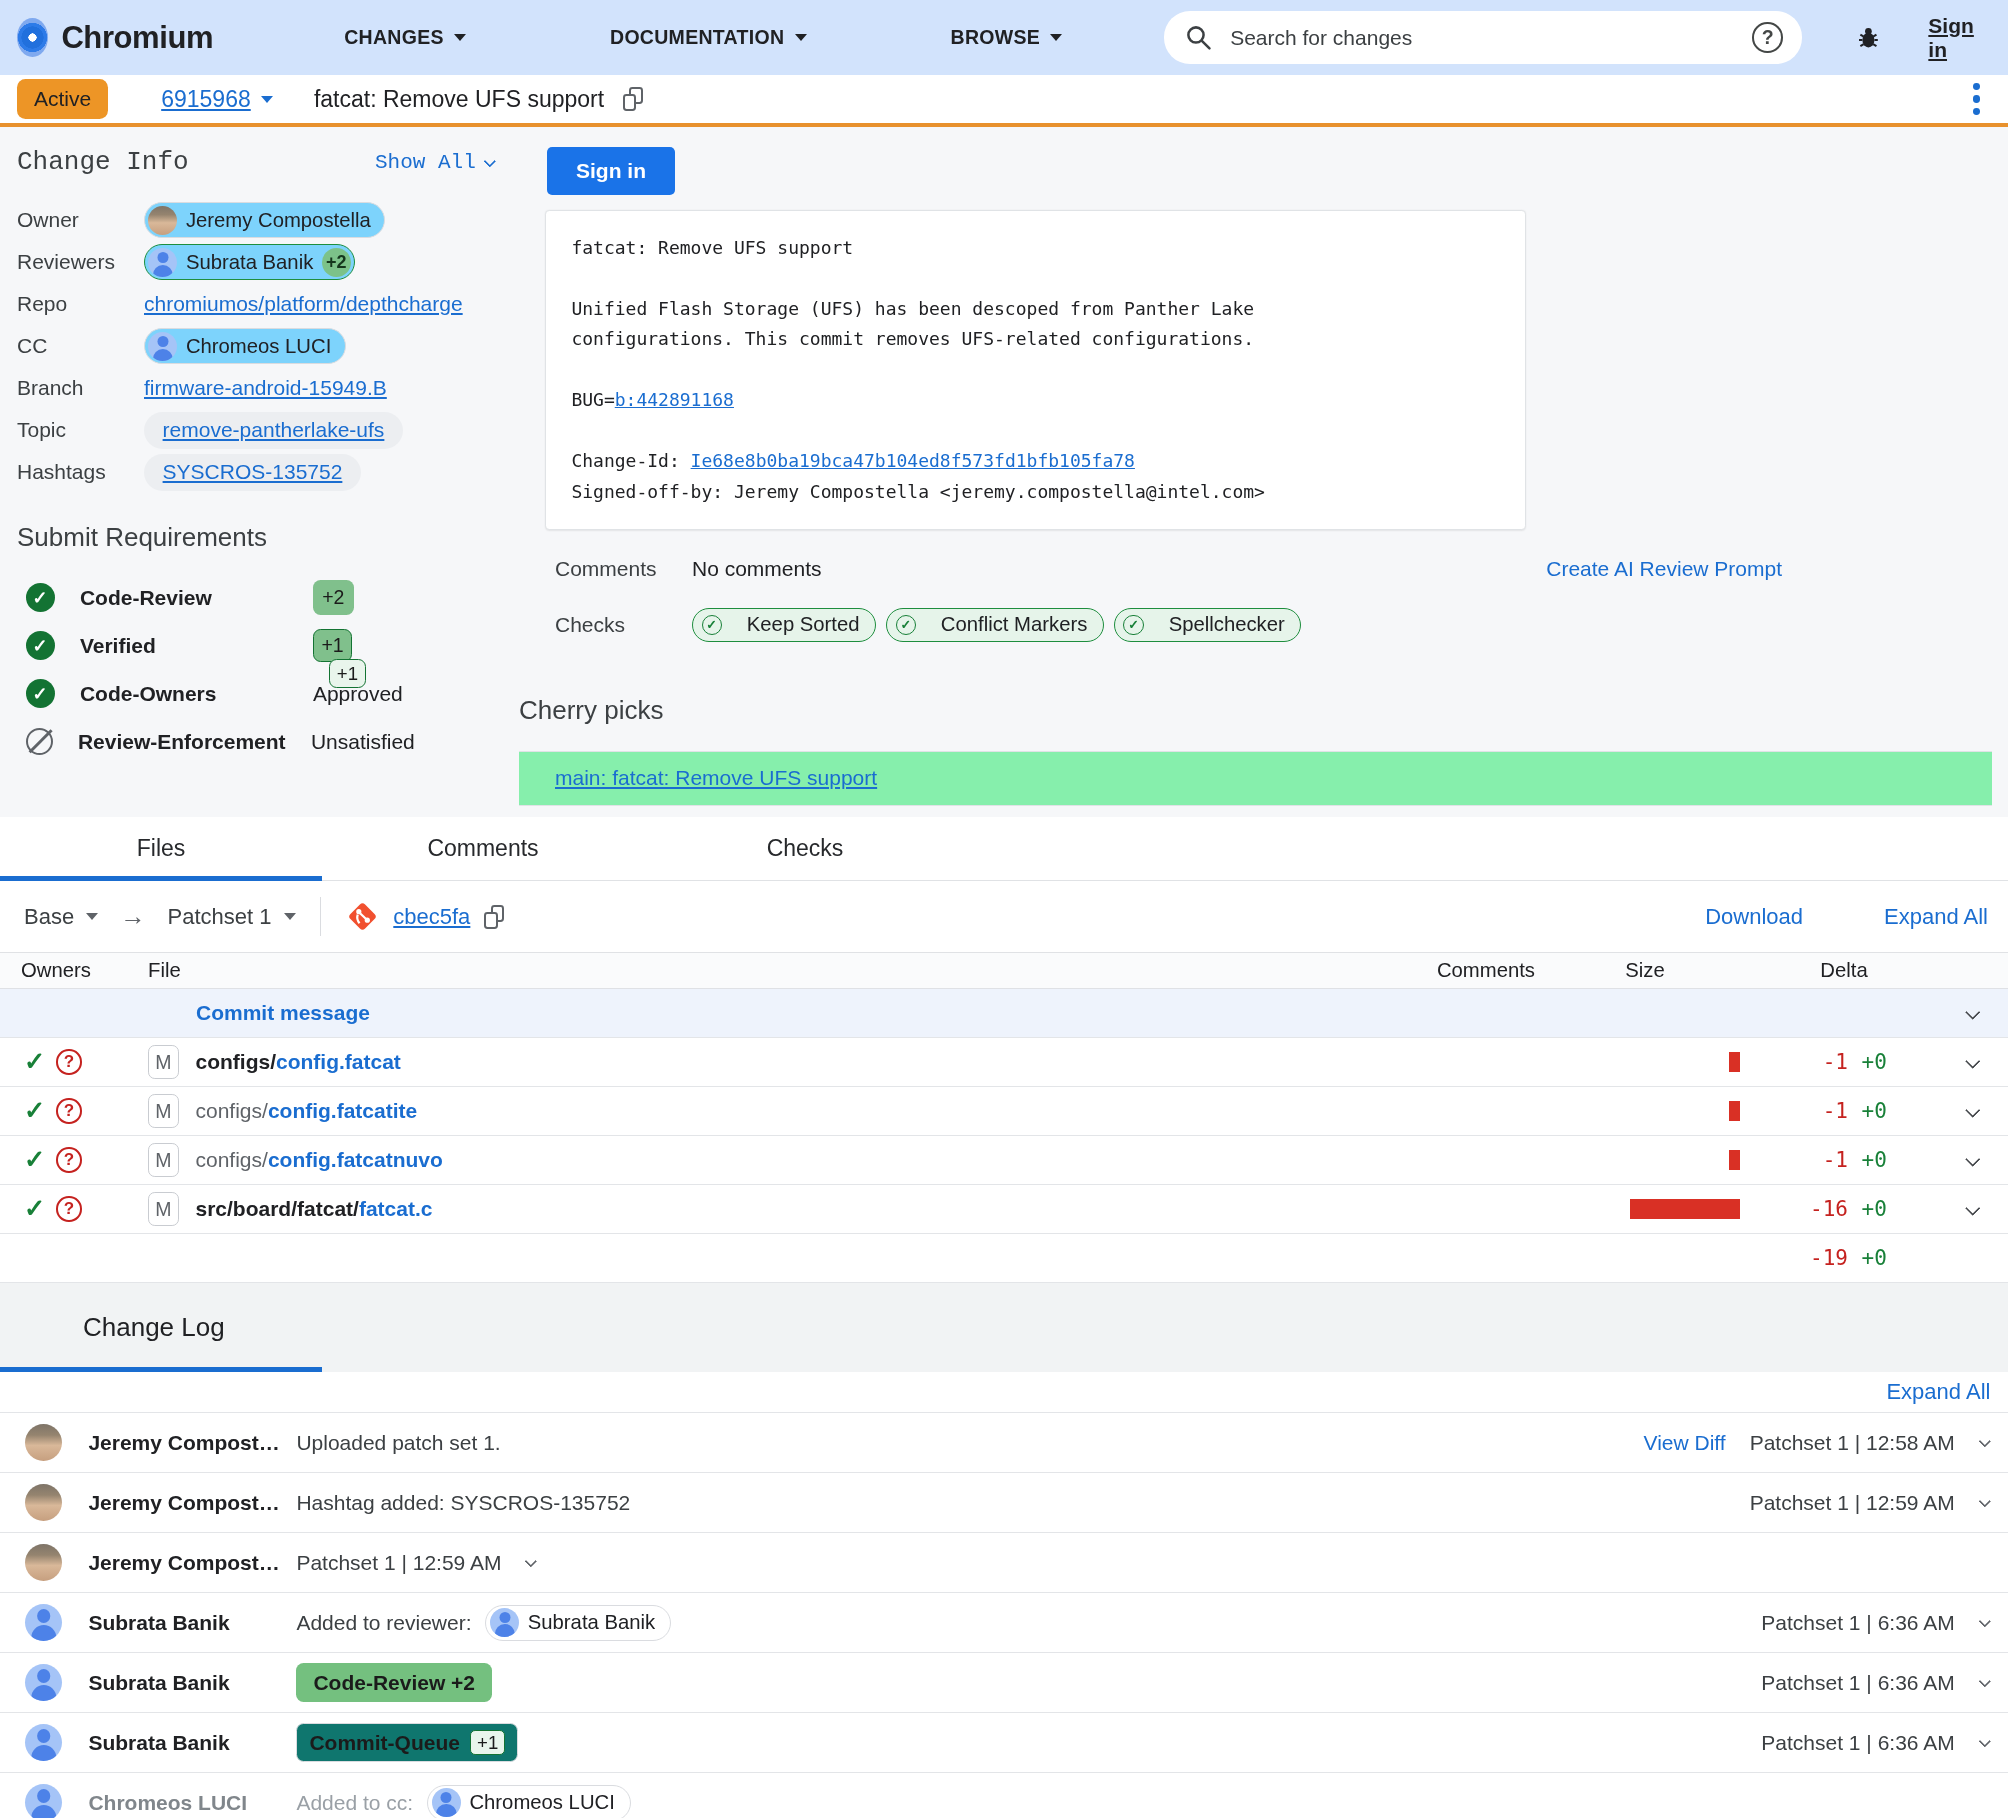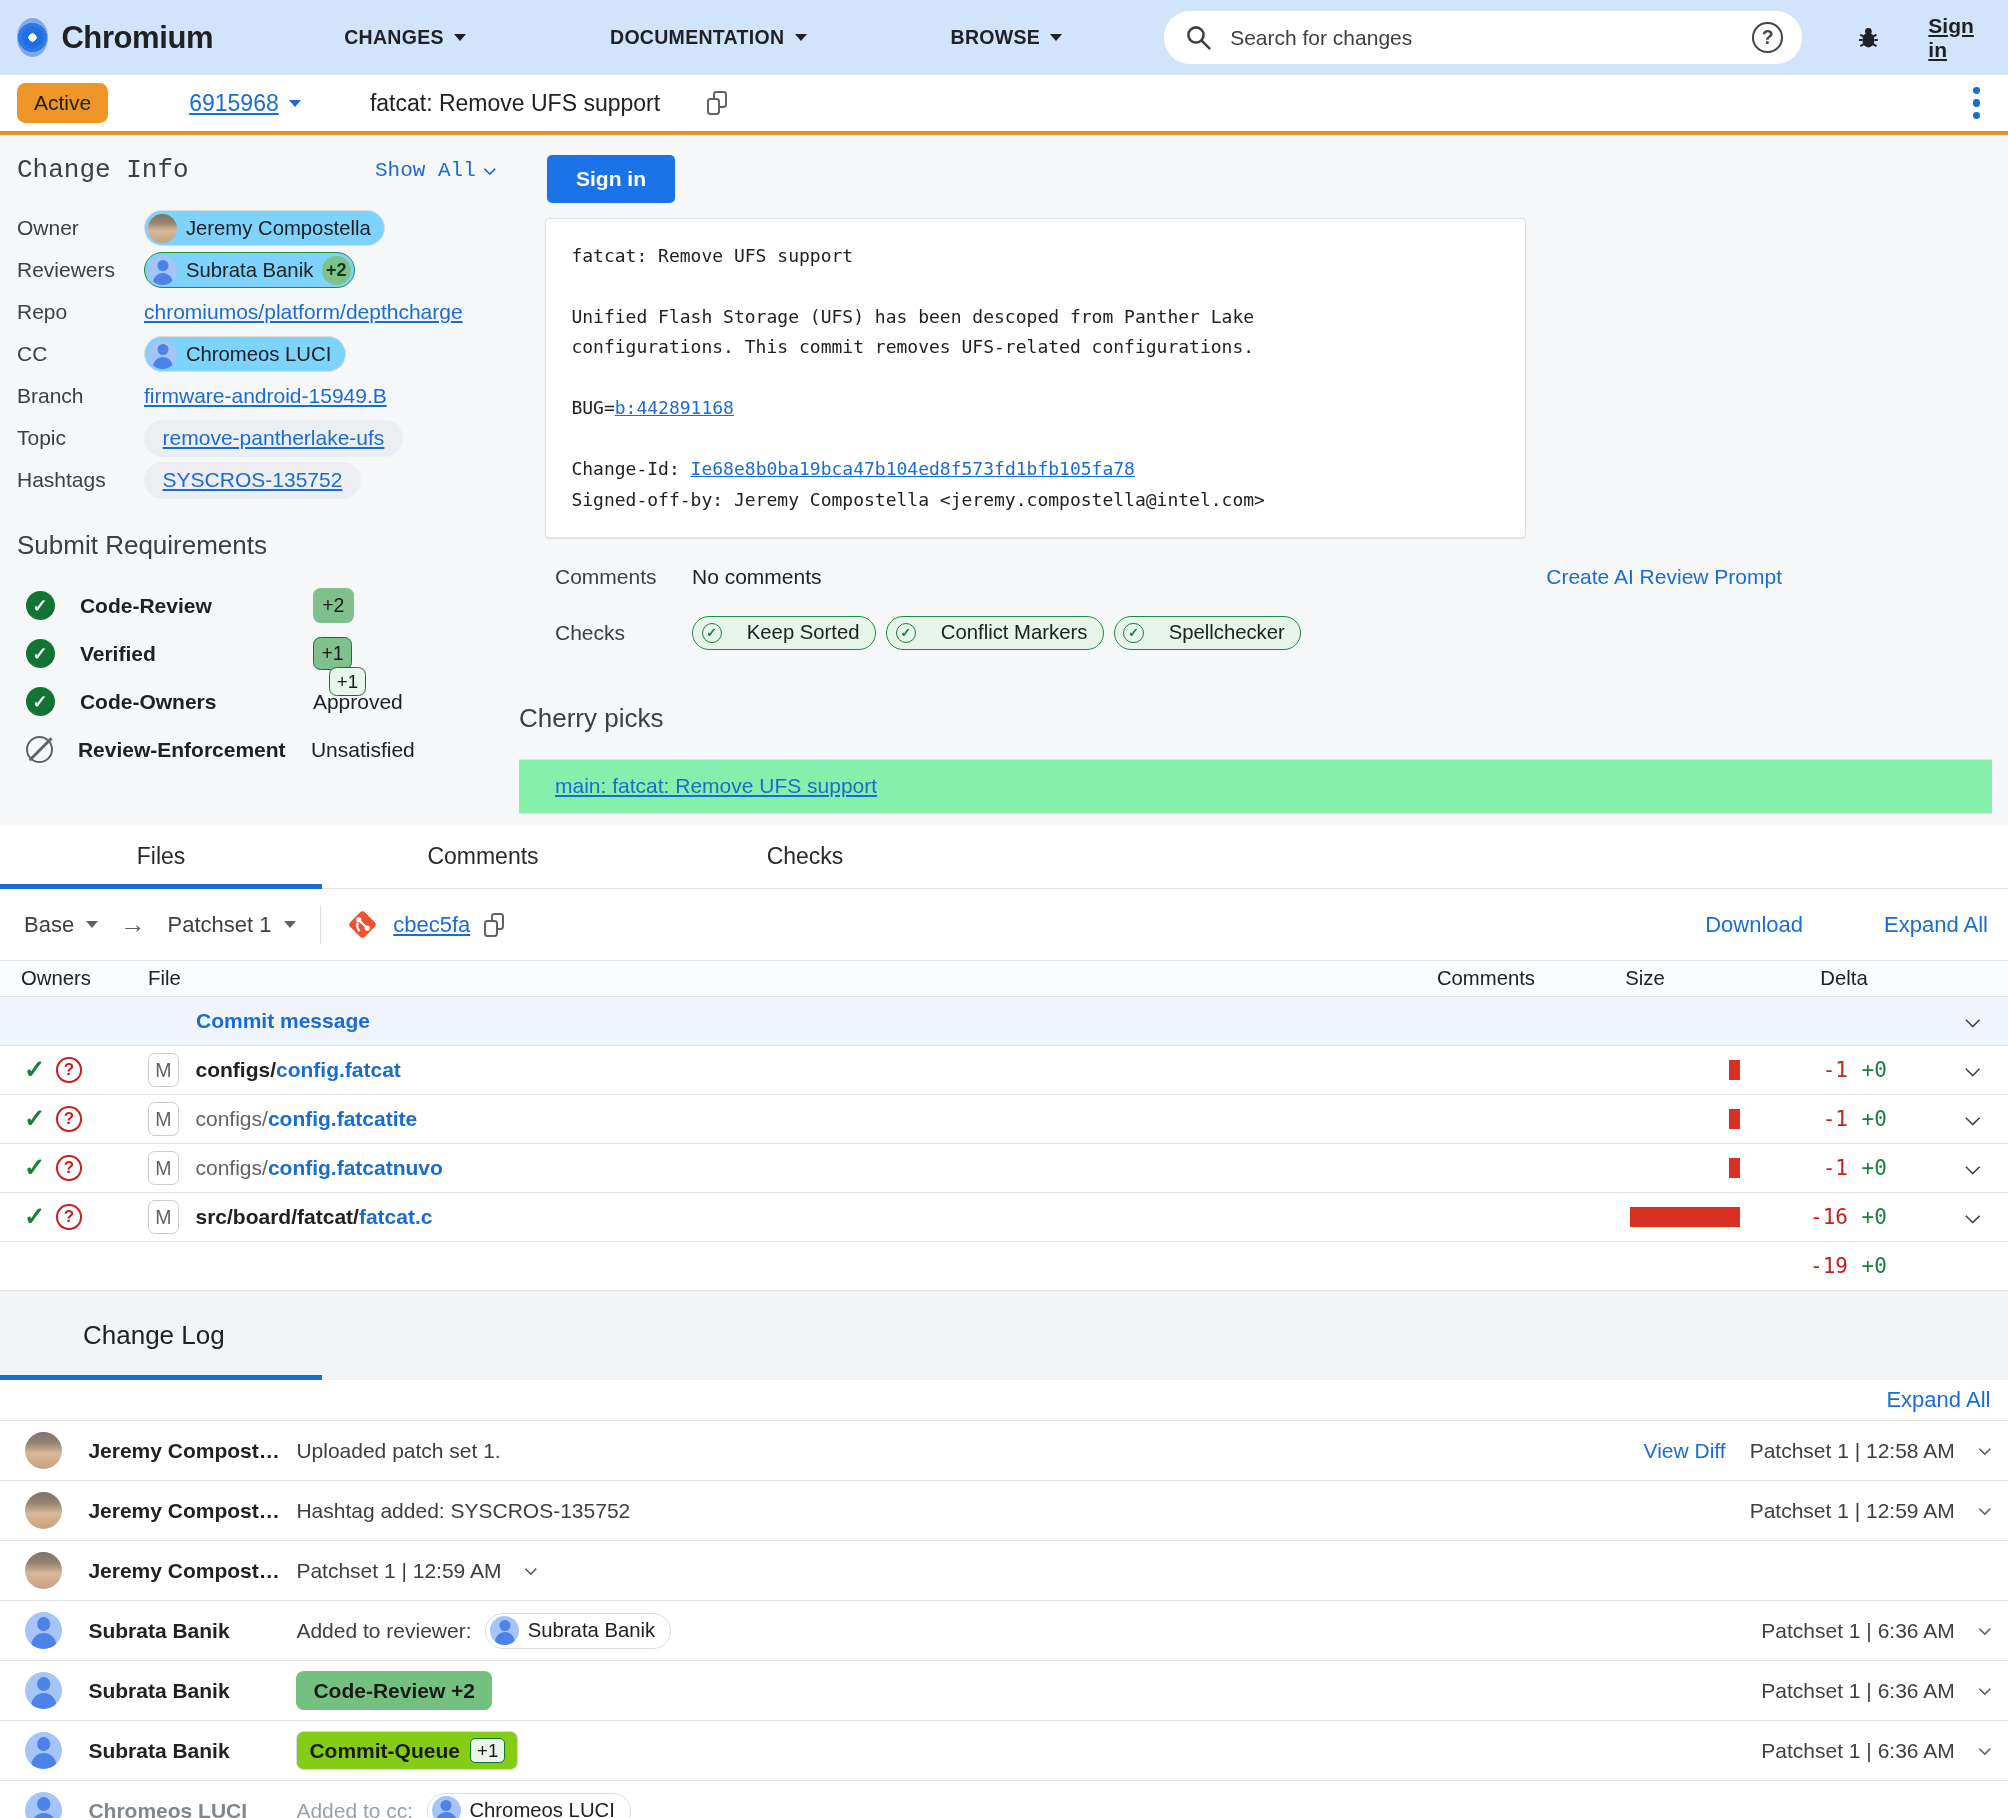--- a/index.html
+++ b/index.html
@@ -19,21 +19,21 @@
   .caret.blue { border-top-color:#1a6dd0; }
   .searchwrap { margin-left:102px; width:797px; height:53px; background:#fff; border-radius:26px; display:flex; align-items:center; padding:0 18.6px 0 20.3px; }
   .searchwrap svg { flex:none; }
   .searchinput { flex:1; border:none; outline:none; font-size:21px; margin-left:18.6px; color:#202124; background:transparent; font-family:"Liberation Sans",sans-serif; }
   .searchinput::placeholder { color:#3c4043; opacity:1; }
   .helpicon { width:30.5px; height:30.5px; border:2.5px solid #444746; border-radius:50%; color:#444746; font-size:19.5px; font-weight:700; display:flex; align-items:center; justify-content:center; cursor:pointer; }
   .bugicon { margin-left:53px; cursor:pointer; }
   .signin-link { margin-left:47px; font-size:21px; font-weight:700; color:#202124; text-decoration:underline; }
 
   
-  .changebar { height:60px; background:#fff; border-bottom:4.2px solid #e8912d; display:flex; align-items:center; padding:0 24px 0 17px;gap:28px; }
+  .changebar { height:52px; background:#fff; border-bottom:4.2px solid #e8912d; display:flex; align-items:center; padding:0 24px 0 17px; }
   .status-badge { background:#ed9526; color:#202124; font-size:21px; font-weight:400; padding:7.6px 17px; border-radius:8.5px; }
   .chg-num { margin-left:53px; display:flex; align-items:center; gap:10.2px; }
   .chg-num a { font-size:23px; }
   .chg-title { margin-left:41px; font-size:23px; color:#202124; }
   .copyicon { position:relative; width:20.3px; height:24px; display:inline-block; cursor:pointer; }
   .copyicon i { position:absolute; border:2.1px solid #5f6368; border-radius:3.4px; width:13.6px; height:17px; display:block; }
   .copyicon i.back { right:0; top:0; }
   .copyicon i.front { left:0; bottom:0; background:#fff; }
   .chg-title-copy { margin-left:18.6px; }
   .kebab { margin-left:auto; display:flex; flex-direction:column; gap:5.1px; cursor:pointer; padding:5.1px; }
@@ -152,21 +152,21 @@
   .cl-name { font-size:21px; font-weight:700; color:#202124; white-space:nowrap; overflow:hidden; }
   .cl-msg { font-size:21px; color:#3c4043; display:flex; align-items:center; gap:13.6px; }
   .cl-meta { display:flex; align-items:center; gap:24px; padding-right:21px; }
   .cl-meta .viewdiff { font-size:21px; font-weight:500; text-decoration:none; }
   .cl-meta .when { font-size:21px; color:#3c4043; }
   .namechip { display:inline-flex; align-items:center; gap:8.5px; background:#fff; border:0.8px solid #dadce0; border-radius:20.3px; padding:2.5px 15.3px 2.5px 4.2px; font-size:20.3px; color:#202124; cursor:pointer; }
   .namechip .pav { width:29px; height:29px; }
   .namechip .pav::before { width:11px; height:11px; top:4.2px; }
   .namechip .pav::after { width:20.3px; height:13.6px; top:16px; border-radius:10.2px 10.2px 0 0; }
   .crchip { background:#74c07f; border-radius:7.6px; padding:7.6px 17px; font-size:21px; font-weight:700; color:#1b1b1b; }
-  .cqchip { display:inline-flex; align-items:center; gap:10.2px; border:0.8px solid #dadce0; border-radius:7.6px; padding:6px 12px; font-size:21px; font-weight:700; color:#1b1b1b; background:#84cc16; }
+  .cqchip { display:inline-flex; align-items:center; gap:10.2px; border:0.8px solid #dadce0; border-radius:7.6px; padding:6px 12px; font-size:21px; font-weight:700; color:#1b1b1b; background:#0f766e; }
   .cqchip .mini { background:#e9f5ec; border:1.7px solid #137333; border-radius:5.1px; font-size:18.6px; font-weight:500; padding:0.8px 6px; }
   .clrow.dim .cl-name { color:#80868b; font-weight:700; }
   .clrow.dim .cl-msg { color:#9aa0a6; }
 </style>
 </head>
 <body>
 
 <header class="topbar">
   <div class="logo"></div>
   <div class="brand">Chromium</div>

